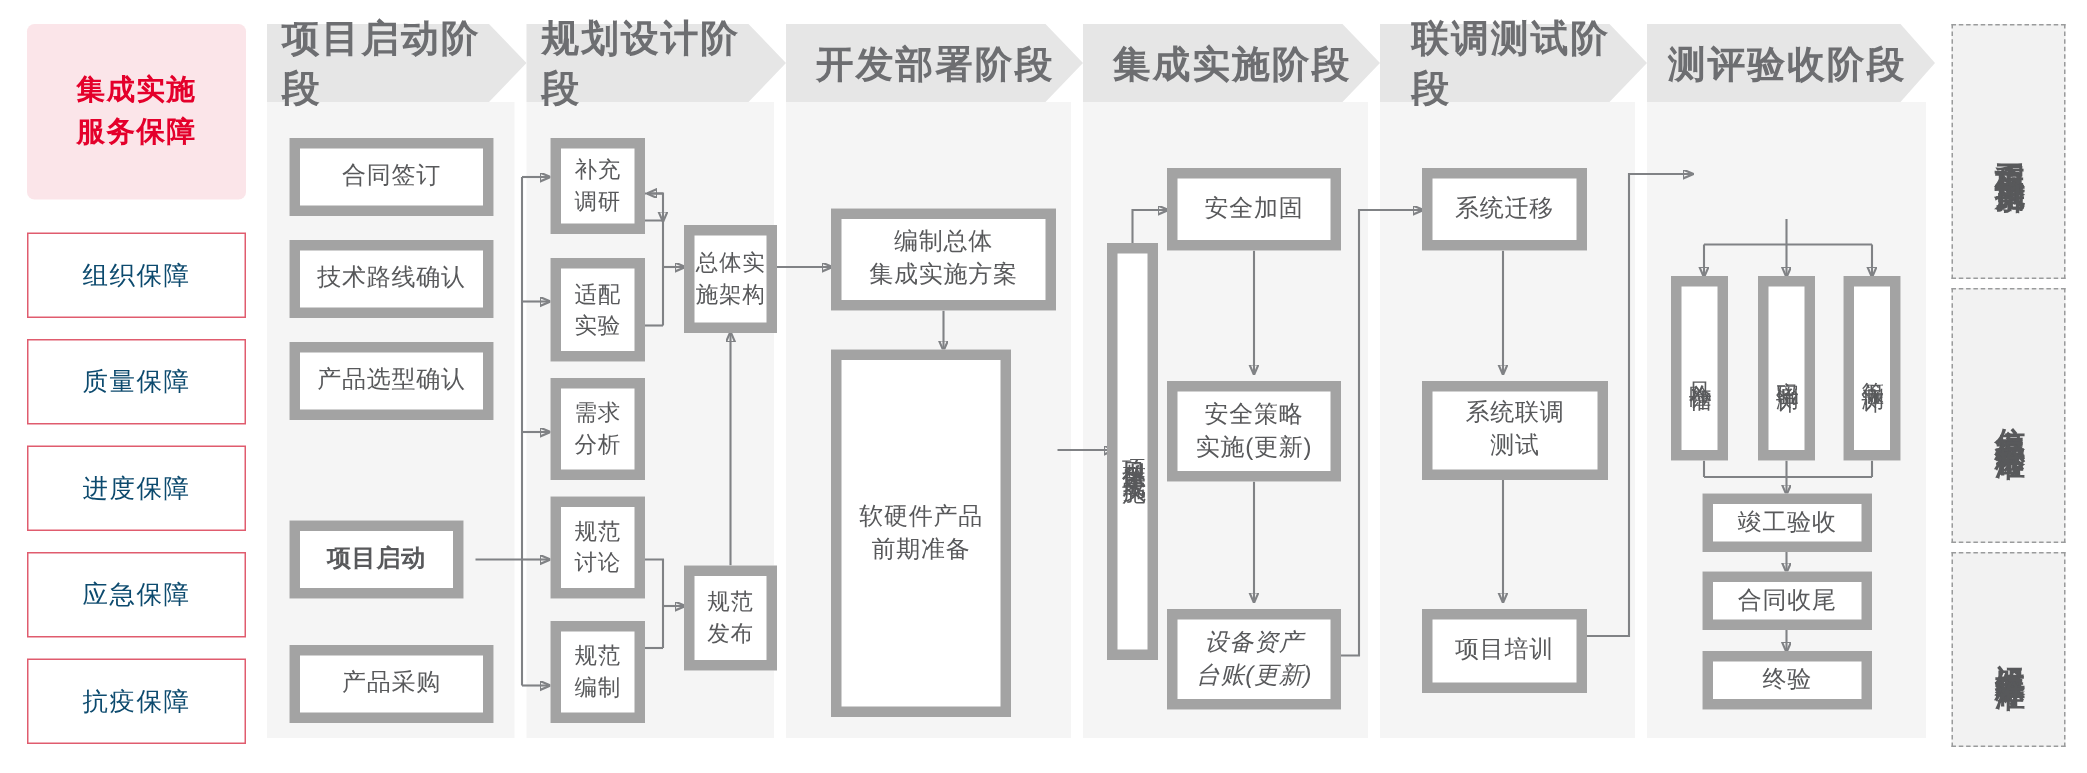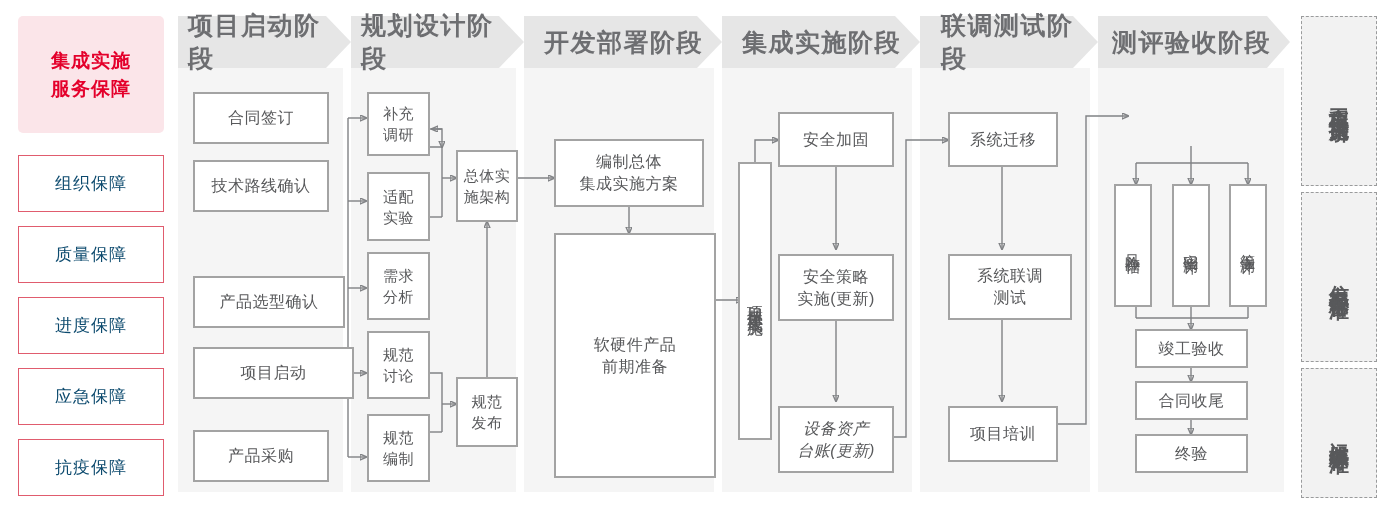--- a/index.html
+++ b/index.html
@@ -60,21 +60,21 @@
     font-size: 25px;
     color: #6d6e71;
     letter-spacing: 1.5px;
     padding-left: 16px;
     box-sizing: border-box;
   }
 
   
   .node {
     background: #ffffff;
-    border: 2px solid #a3a3a3;
+    border: 7px solid #a3a3a3;
     display: flex;
     align-items: center;
     justify-content: center;
     text-align: center;
     font-size: 16px;
     color: #58595b;
     line-height: 22px;
     letter-spacing: 0.5px;
   }
   .node.small { font-size: 15px; line-height: 21px; }
@@ -241,24 +241,24 @@
 
     <path d="M1191,420 L1191,434" marker-end="url(#ah)"></path>
   </svg>
 
   <div class="abs node" style="left:193px; top:92px; width:136px; height:52px;">
     <span>合同签订</span>
   </div>
   <div class="abs node" style="left:193px; top:160px; width:136px; height:52px;">
     <span>技术路线确认</span>
   </div>
-  <div class="abs node" style="left:193px; top:228px; width:152px; height:52px;margin-top:48px;">
+  <div class="abs node" style="left:193px; top:228px; width:136px; height:52px;">
     <span>产品选型确认</span>
   </div>
-  <div class="abs node" style="left:193px; top:347px; width:161px; height:52px;">
+  <div class="abs node" style="left:193px; top:347px; width:116px; height:52px;font-weight:bold;">
     <span>项目启动</span>
   </div>
   <div class="abs node" style="left:193px; top:430px; width:136px; height:52px;">
     <span>产品采购</span>
   </div>
 
   <div class="abs node small" style="left:367px; top:92px; width:63px; height:64px; white-space:pre-line;">
     <span>补充
 调研</span>
   </div>
@@ -284,21 +284,21 @@
   </div>
   <div class="abs node small" style="left:456px; top:377px; width:62px; height:70px; white-space:pre-line;">
     <span>规范
 发布</span>
   </div>
 
   <div class="abs node" style="left:554px; top:139px; width:150px; height:68px; white-space:pre-line;">
     <span>编制总体
 集成实施方案</span>
   </div>
-  <div class="abs node" style="left:554px; top:233px; width:162px; height:245px; white-space:pre-line;justify-content:center;">
+  <div class="abs node" style="left:554px; top:233px; width:120px; height:245px; white-space:pre-line;justify-content:center;">
     <span>软硬件产品
 前期准备</span>
   </div>
 
   <div class="abs node vert" style="left:738px; top:162px; width:34px; height:278px; font-size:16px;">
     <span>项目整体集成实施</span>
   </div>
   <div class="abs node" style="left:778px; top:112px; width:116px; height:55px;">
     <span>安全加固</span>
   </div>

